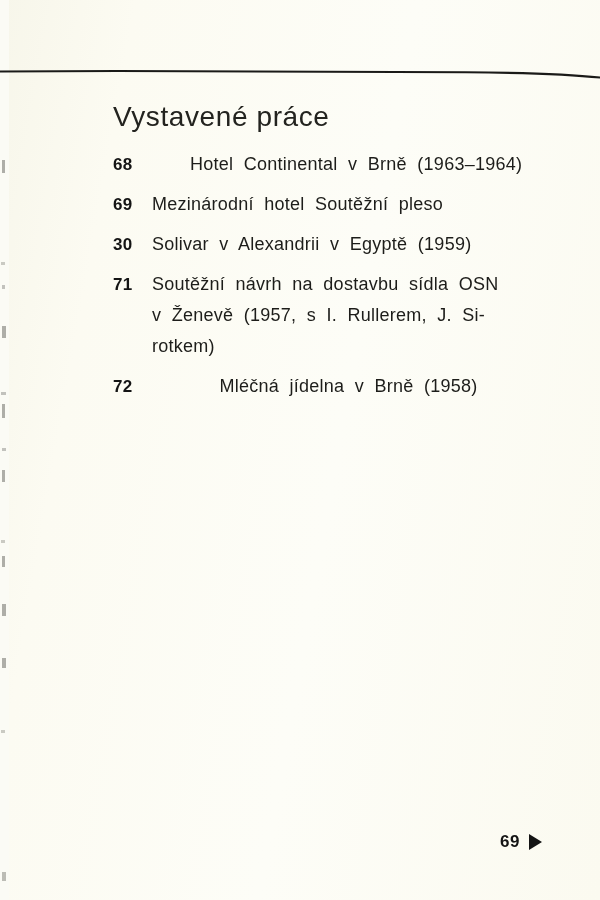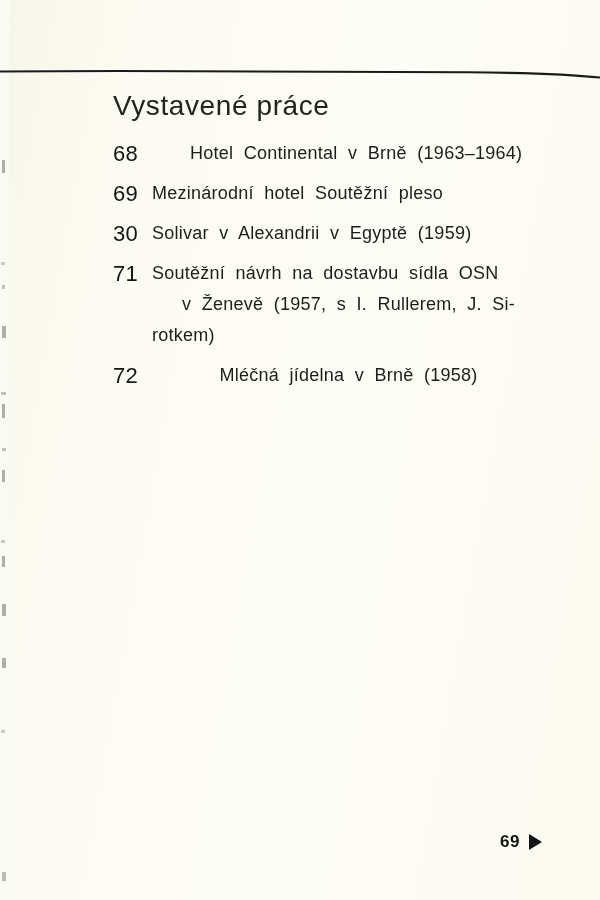--- a/index.html
+++ b/index.html
@@ -63,21 +63,21 @@
     position: absolute;
     display: block;
     background: #6f6f68;
     opacity: .55;
   }
 
   
   .content {
     position: absolute;
     left: 113px;
-    top: 88px;
+    top: 99px;
     width: 432px;
   }
 
   .heading {
     font-size: 28px;
     font-weight: 400;
     letter-spacing: .6px;
     line-height: 36px;
     margin: 0 0 14px 0;
     color: #23231f;
@@ -90,22 +90,22 @@
   }
 
   .work-item {
     display: flex;
     align-items: flex-start;
     margin-bottom: 9px;
   }
 
   .work-num {
     flex: 0 0 39px;
-    font-size: 22px;
-    font-weight: normal;
+    font-size: 17px;
+    font-weight: bold;
     line-height: 31px;
     letter-spacing: .2px;
     color: #141414;
   }
 
   .work-lines {
     flex: 1 1 auto;
     min-width: 0;
   }
 
@@ -196,21 +196,21 @@
         <span class="work-num">30</span>
         <span class="work-lines">
           <span class="work-line" style="display: block;">Solivar  v  Alexandrii  v  Egyptě  (1959)</span>
         </span>
       </li>
 
       <li class="work-item">
         <span class="work-num">71</span>
         <span class="work-lines">
           <span class="work-line" style="display: block;">Soutěžní  návrh  na  dostavbu  sídla  OSN</span>
-          <span class="work-line" style="display: block; text-align: center;">v  Ženevě  (1957,  s  I.  Rullerem,  J.  Si-</span>
+          <span class="work-line" style="display: block;">v  Ženevě  (1957,  s  I.  Rullerem,  J.  Si-</span>
           <span class="work-line" style="display: block;">rotkem)</span>
         </span>
       </li>
 
       <li class="work-item">
         <span class="work-num">72</span>
         <span class="work-lines">
           <span class="work-line" style="display: block; text-align: center;">Mléčná  jídelna  v  Brně  (1958)</span>
         </span>
       </li>

